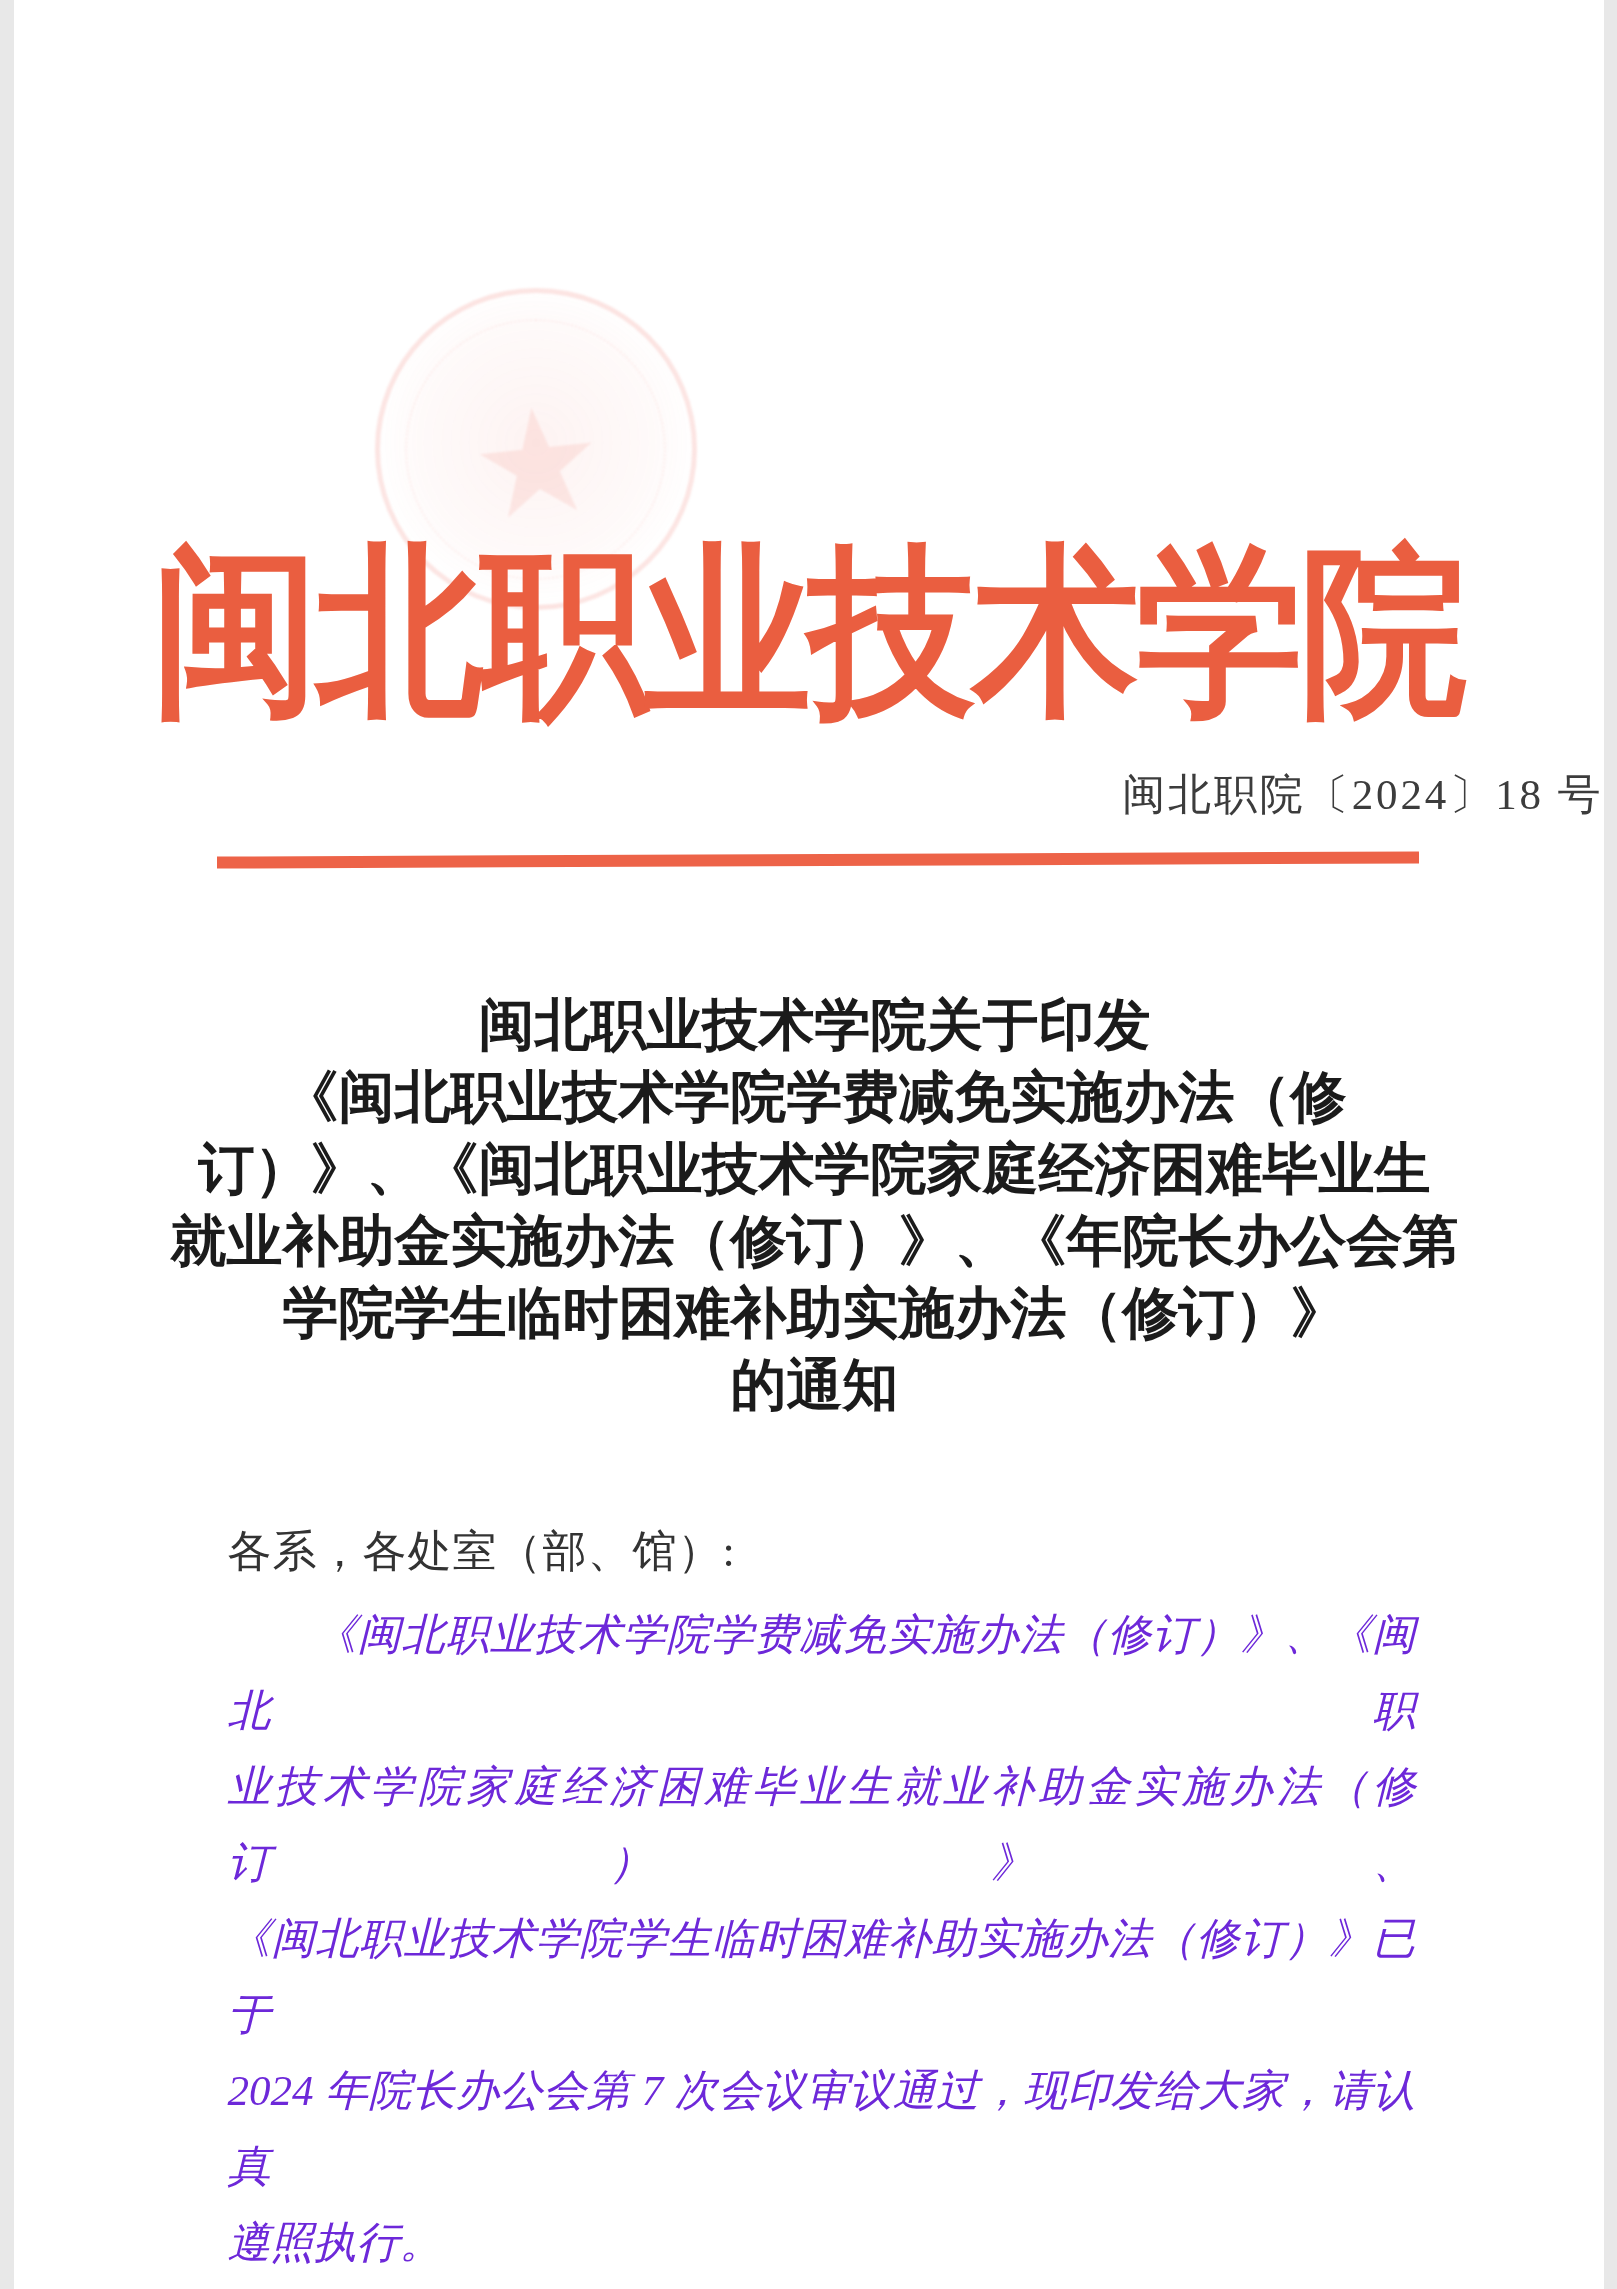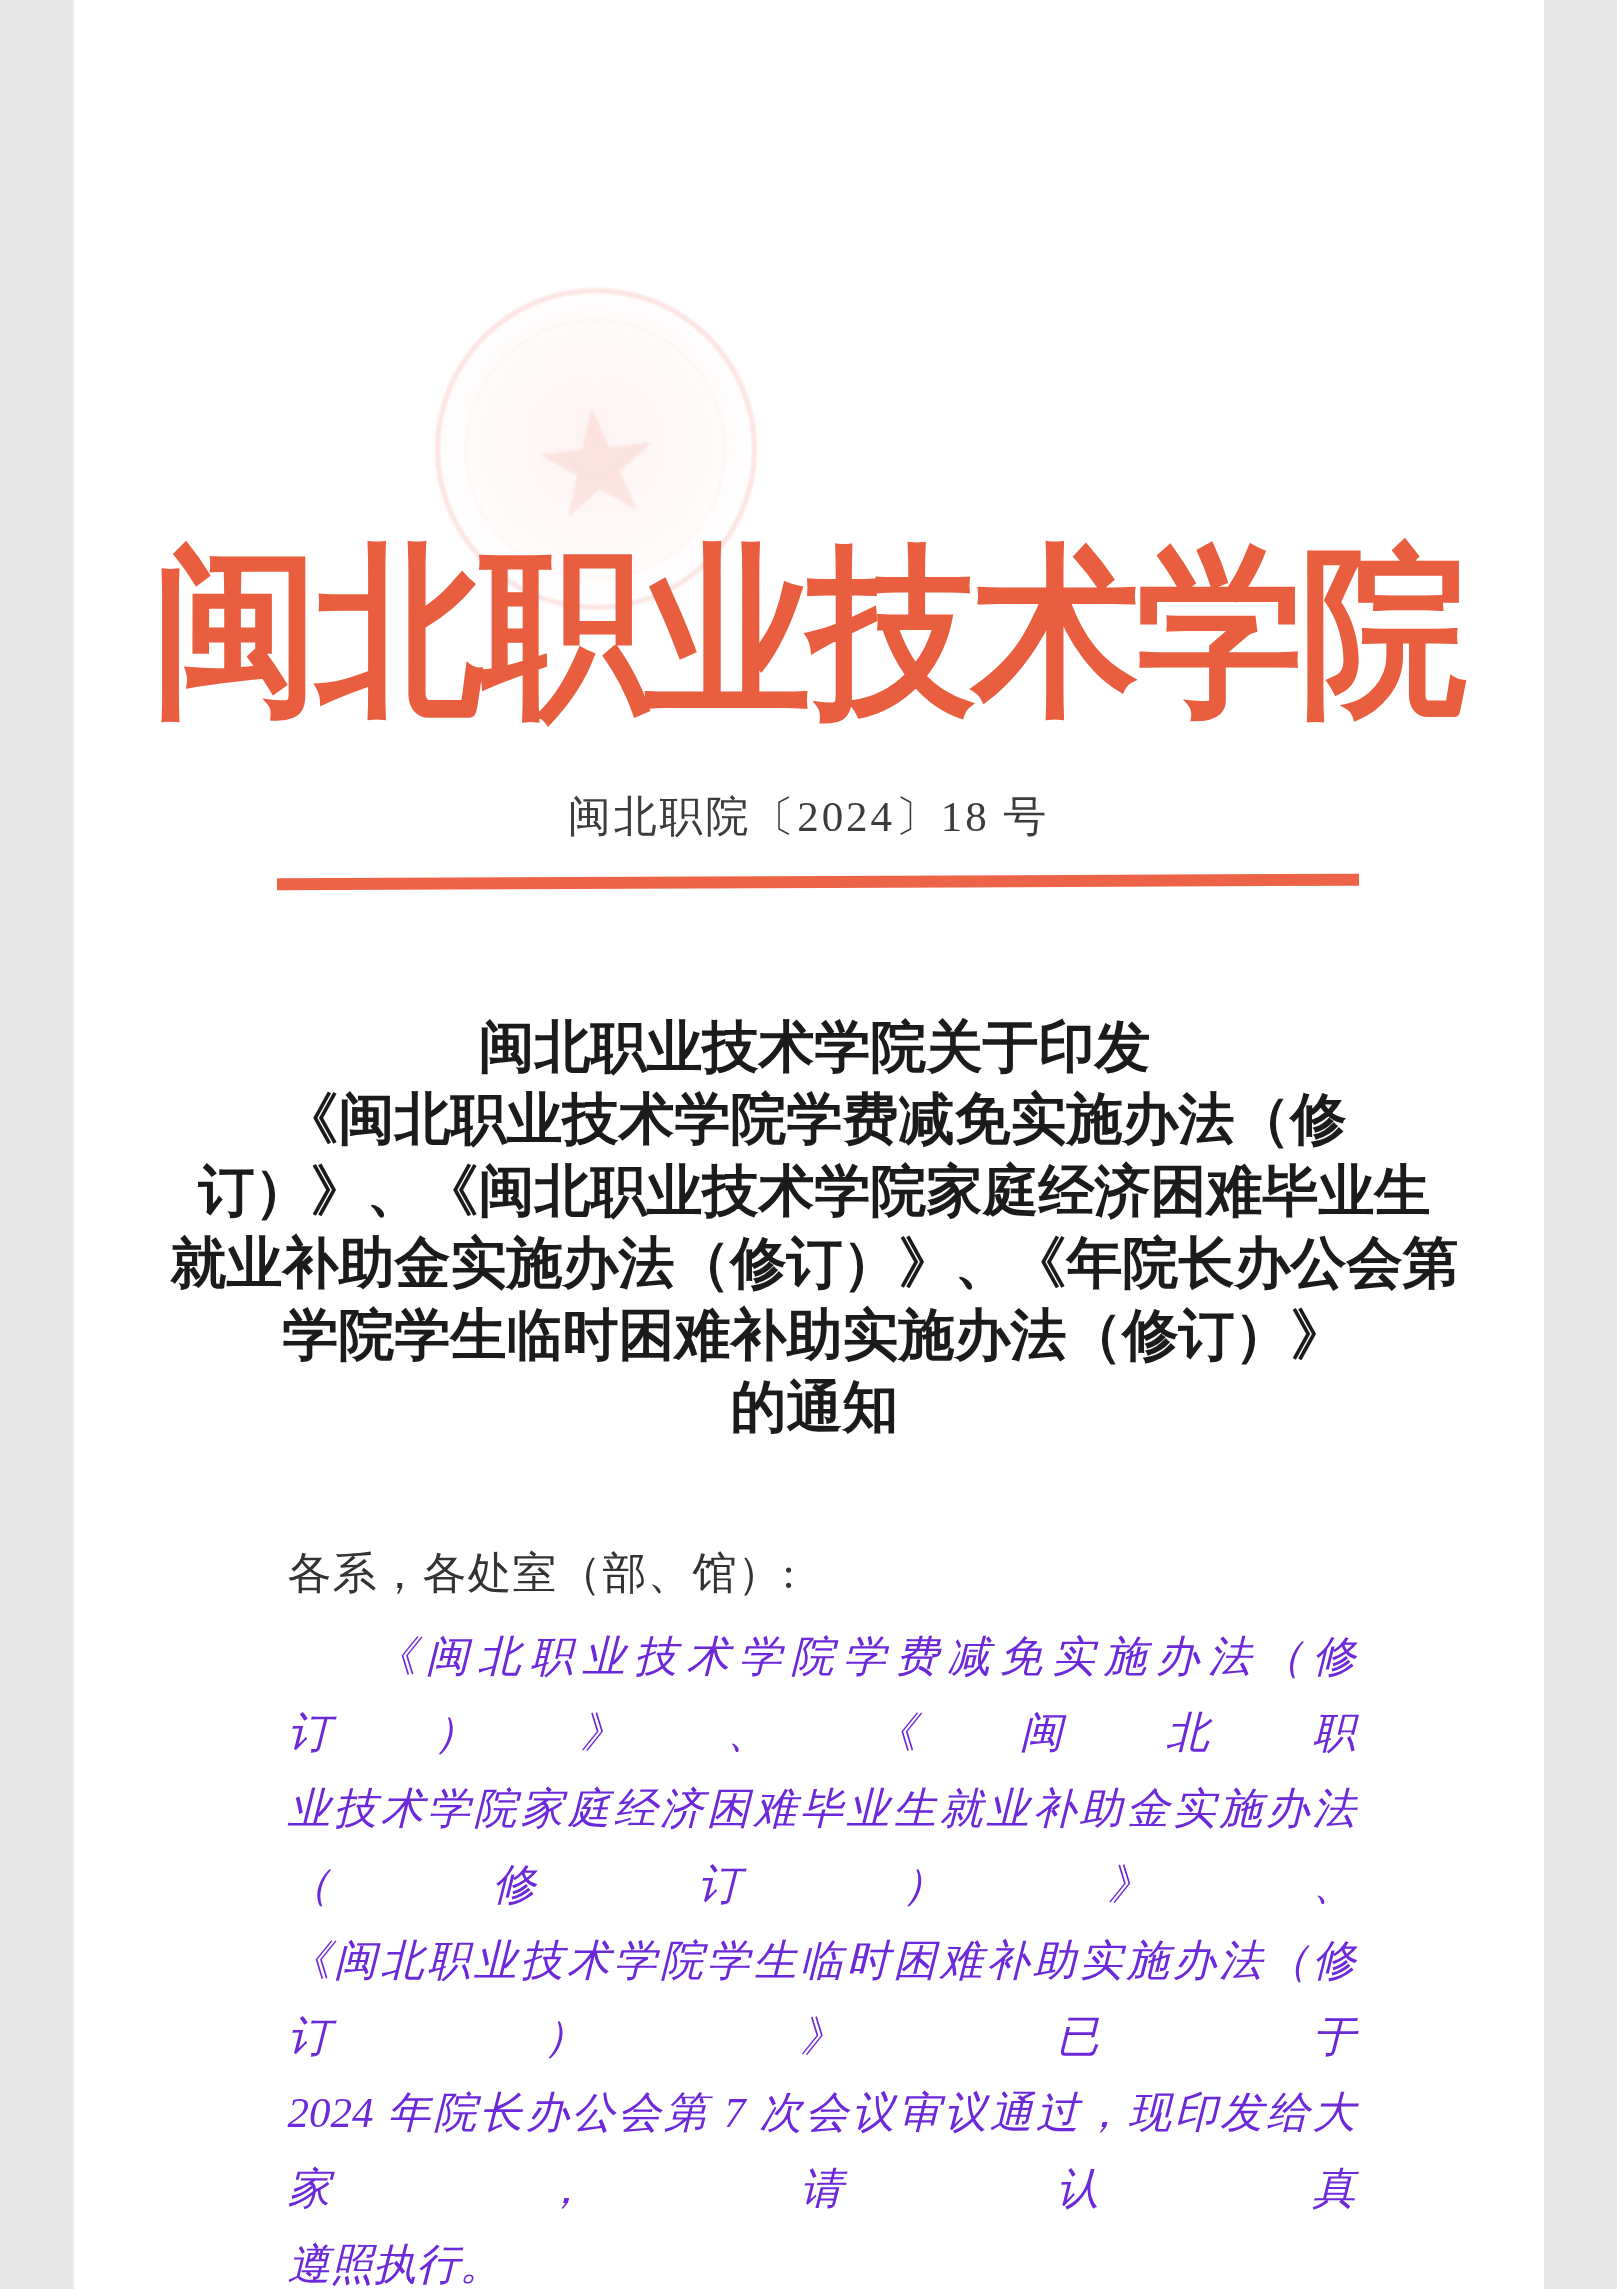--- a/index.html
+++ b/index.html
@@ -1,18 +1,18 @@
 <!DOCTYPE html>
 <html><head>
 <meta charset="utf-8">
 <style>
   html, body { margin: 0; padding: 0; background: #e8e8e8; }
   .page {
     position: relative;
-    width: 1470px;
+    width: 1590px;
     height: 2290px;
     margin: 0 auto;
     background: #ffffff;
     overflow: hidden;
     font-family: "Liberation Serif", "DejaVu Serif", serif;
   }
 
   
   .seal {
     position: absolute;
@@ -59,22 +59,22 @@
     font-weight: bold;
     color: #ea5e40;
     letter-spacing: -2.9px;
     white-space: nowrap;
     transform: scaleY(1.10);
     transform-origin: 50% 0;
   }
 
   
   .doc-number {
-    margin-top: 86px;
-    text-align: center;
+    margin-top: 64px;
+    text-align: right;
     font-size: 43px;
     line-height: 45px;
     color: #3c3c3c;
     letter-spacing: 2.9px;
     font-family: Liberation Serif, serif;
   }
 
   
   .red-rule {
     height: 11.8px;

